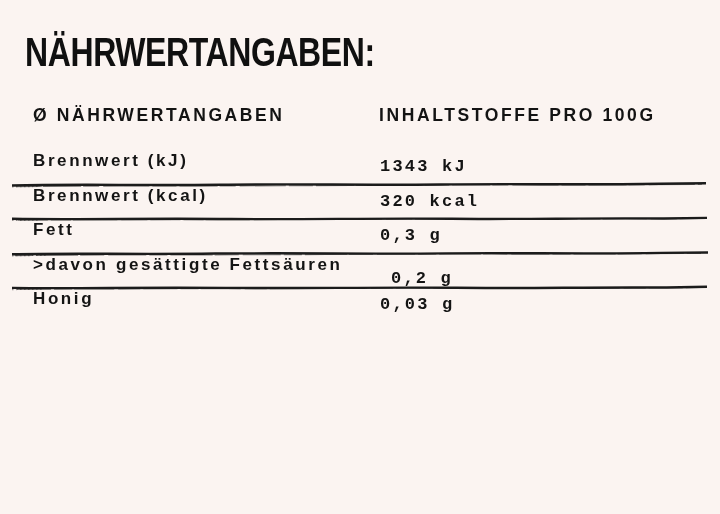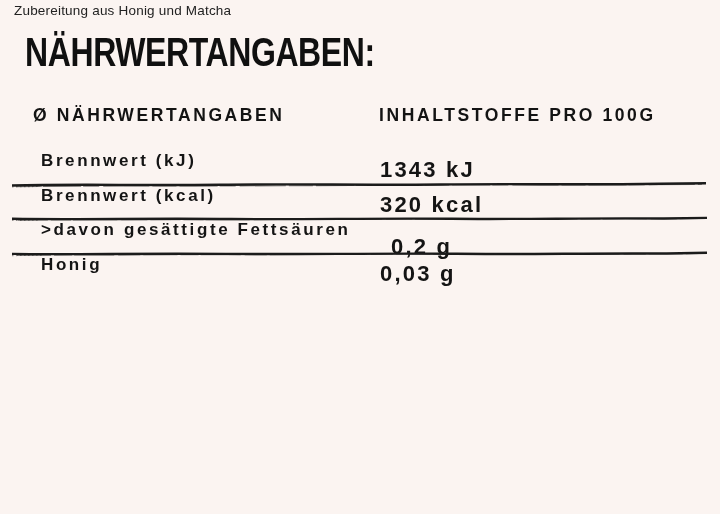--- a/index.html
+++ b/index.html
@@ -48,45 +48,44 @@
   .th-value { left: 379px; }
 
   .rows { position: absolute; top: 150px; left: 0; width: 720px; }
   .row { position: relative; height: 34.6px; }
   .cell-label {
     position: absolute; left: 33px; top: 1px;
     font-size: 17px; font-weight: 700;
     letter-spacing: 2.6px;
     white-space: nowrap;
     color: #141414;
-    margin-left: 8px;
   }
   .cell-value {
     position: absolute; left: 380px; top: 7px;
-    font-size: 22px; font-weight: 700;
+    font-size: 17px; font-weight: 700;
     letter-spacing: 2.2px;
     white-space: nowrap;
     color: #141414;
+    font-family: Liberation Mono, monospace;
   }
   .cell-value.indent { left: 391px; margin-top: 8px; }
 
   .divider {
     position: absolute;
     left: 10px; bottom: -3px;
     width: 700px; height: 8px;
     display: block;
   }
   .divider path { stroke: #1c1c1c; fill: none; }
 </style>
 </head>
 <body>
 
 <div class="page">
 
-  <div class="note">Zubereitung aus Honig und Matcha</div>
 
   <div class="title">NÄHRWERTANGABEN:</div>
 
   <div class="thead">
     <div class="th th-label">Ø NÄHRWERTANGABEN</div>
     <div class="th th-value">INHALTSTOFFE PRO 100G</div>
   </div>
 
   <div class="rows">
 
@@ -103,20 +102,29 @@
     <div class="row">
       <span class="cell-label">Brennwert (kcal)</span>
       <span class="cell-value">320 kcal</span>
       <svg class="divider" viewBox="0 0 698 7" preserveAspectRatio="none" aria-hidden="true">
         <path d="M2 4.2 C 70 5.1, 140 3.6, 220 4.4 C 300 5.0, 360 3.5, 440 4.2 C 515 4.8, 575 3.4, 652 4.0 L 695 3.4" stroke-width="2.1"></path>
         <path d="M8 5.5 C 120 4.6, 240 5.4, 350 4.5 C 460 3.8, 570 4.8, 688 4.0" stroke-width="0.9" opacity="0.55" stroke-dasharray="30 3 20 2 44 4 26 3"></path>
         <path d="M2 5.7 L 30 5.3" stroke-width="1" opacity="0.45" stroke-dasharray="1.5 2.5"></path>
       </svg>
     </div>
 
+    <div class="row">
+      <span class="cell-label">Fett</span>
+      <span class="cell-value">0,3 g</span>
+      <svg class="divider" viewBox="0 0 698 7" preserveAspectRatio="none" aria-hidden="true">
+        <path d="M2 4.6 C 55 3.5, 125 4.8, 205 4.0 C 285 3.2, 355 4.6, 435 3.8 C 510 3.2, 570 4.5, 650 3.4 L 696 3.0" stroke-width="2.1"></path>
+        <path d="M5 5.8 C 115 4.9, 235 5.5, 345 4.6 C 455 3.9, 565 4.8, 689 3.9" stroke-width="0.9" opacity="0.55" stroke-dasharray="18 3 42 2 24 4 38 3"></path>
+        <path d="M2 6 L 38 5.5" stroke-width="1" opacity="0.45" stroke-dasharray="1.5 2.5"></path>
+      </svg>
+    </div>
 
     <div class="row">
       <span class="cell-label">&gt;davon gesättigte Fettsäuren</span>
       <span class="cell-value indent">0,2 g</span>
       <svg class="divider" viewBox="0 0 698 7" preserveAspectRatio="none" aria-hidden="true">
         <path d="M2 4.3 C 65 5.0, 135 3.6, 215 4.3 C 295 4.9, 365 3.5, 445 4.2 C 520 4.8, 580 3.5, 655 4.0 L 695 3.3" stroke-width="2.1"></path>
         <path d="M7 5.6 C 117 4.7, 237 5.4, 347 4.6 C 457 3.9, 567 4.8, 687 4.0" stroke-width="0.9" opacity="0.55" stroke-dasharray="34 3 18 2 40 4 22 3"></path>
         <path d="M2 5.8 L 32 5.4" stroke-width="1" opacity="0.45" stroke-dasharray="1.5 2.5"></path>
       </svg>
     </div>

